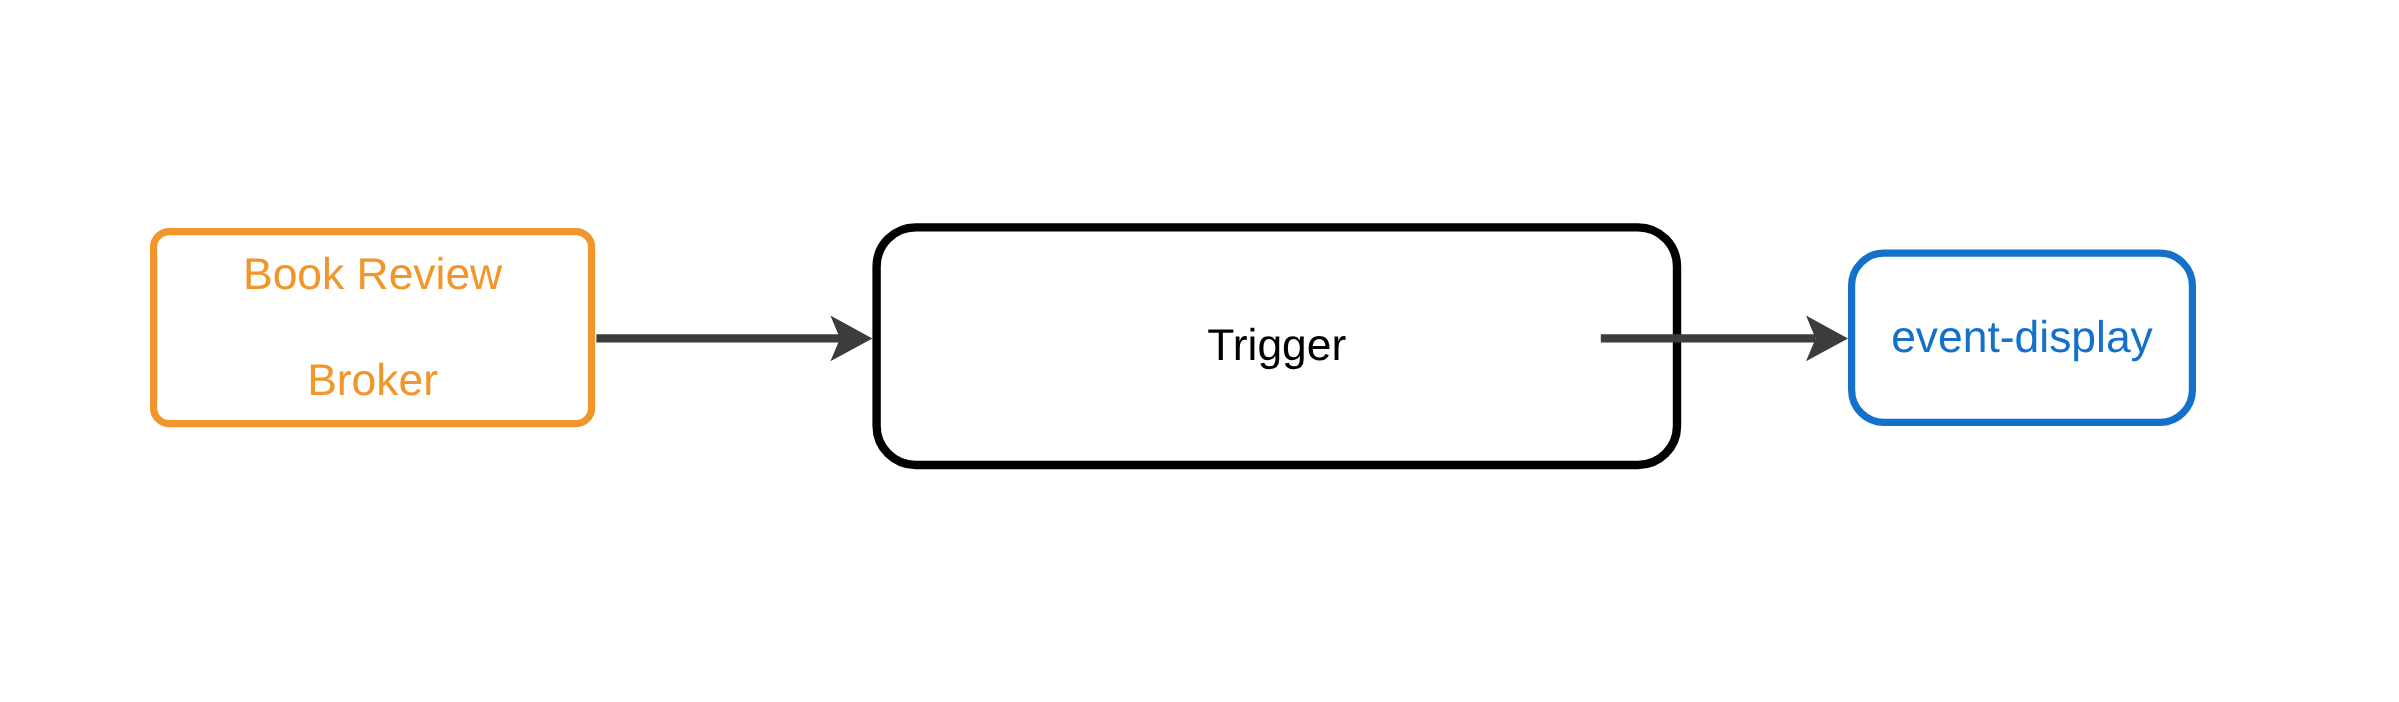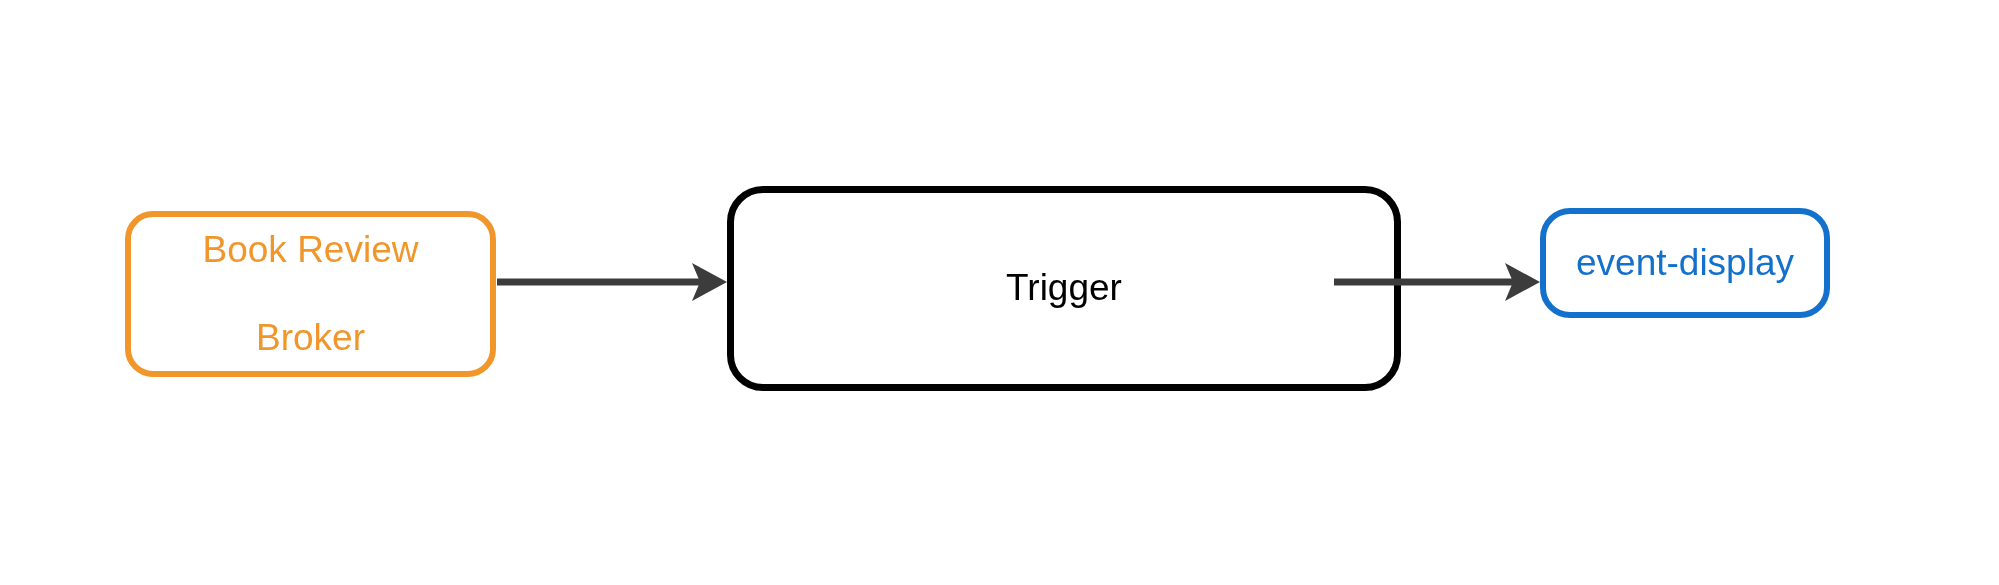--- a/index.html
+++ b/index.html
@@ -21,41 +21,41 @@
     align-items: center;
     justify-content: center;
     text-align: center;
     background: #ffffff;
     border-style: solid;
   }
 
   .node .node-line { display: block; }
 
   .node-broker {
-    left: 125px; top: 211px;
+    left: 125px; top: 190px;
     width: 371px; height: 166px;
     border-width: 6px;
-    border-radius: 28px;
+    border-radius: 16px;
     font-size: 37px;
     line-height: 1.52;
     gap: 32px;
   }
 
   .node-trigger {
     left: 727px; top: 186px;
     width: 674px; height: 205px;
     border-width: 7px;
     border-radius: 36px;
     font-size: 37px;
     line-height: 1.46;
   }
 
   .node-sink {
     left: 1540px; top: 208px;
-    width: 290px; height: 110px;
+    width: 290px; height: 147px;
     border-width: 6px;
     border-radius: 30px;
     font-size: 37px;
     line-height: 1.3;
   }
 
   .arrow { position: absolute; display: block; }
   .arrow-1 { left: 496px; top: 252px; }
   .arrow-2 { left: 1333px; top: 252px; }
 </style>

